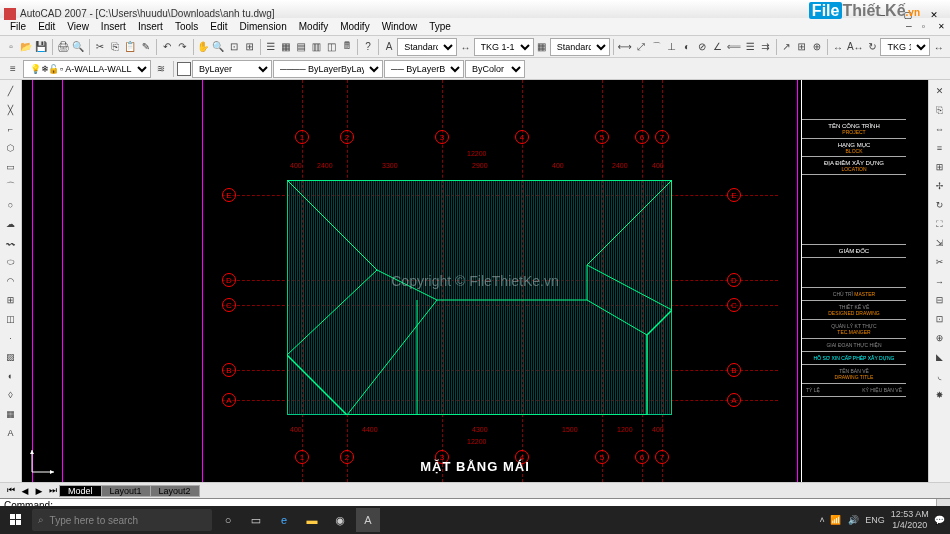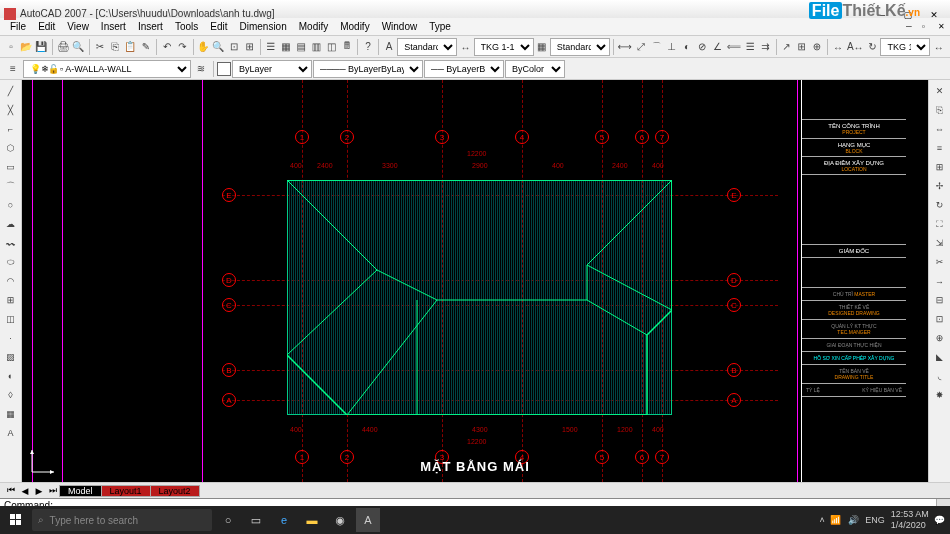--- a/index.html
+++ b/index.html
@@ -55,21 +55,21 @@
 .tb-cell.cyan { color: #0ff; }
 
 
 .logo-wm { position: absolute; right: 30px; top: 2px; font-size: 16px; font-weight: bold; color: #0099dd; z-index: 100; }
 .logo-wm .f { background: #0099dd; color: #fff; padding: 0 3px; border-radius: 2px; }
 .logo-wm .vn { color: #f80; font-size: 10px; }
 
 
 .tabs { height: 16px; background: #e8e8e8; display: flex; align-items: center; padding: 0 4px; font-size: 9px; border-top: 1px solid #ccc; }
 .tabs .arr { width: 14px; cursor: pointer; text-align: center; }
-.tabs .tab { padding: 0 8px; border: 1px solid #aaa; background: #b91c1c; cursor: pointer; margin-left: -1px; }
+.tabs .tab { padding: 0 8px; border: 1px solid #aaa; background: #737373; cursor: pointer; margin-left: -1px; }
 .tabs .tab.active { background: #000; color: #fff; }
 
 
 .command { height: 26px; background: #fff; border-top: 1px solid #888; font-size: 10px; font-family: monospace; padding: 1px 4px; position: relative; }
 .command .line { height: 12px; }
 .command .scroll { position: absolute; right: 0; top: 0; width: 14px; height: 100%; background: #e0e0e0; border-left: 1px solid #aaa; }
 
 
 .statusbar { height: 16px; background: #f0f0f0; border-top: 1px solid #ccc; display: flex; align-items: center; font-size: 9px; padding: 0 4px; gap: 0; }
 .statusbar .coords { width: 150px; }
@@ -78,21 +78,21 @@
 
 
 .copy-wm { position: absolute; left: 50%; top: 50%; transform: translate(-50%, -50%); color: rgba(200,200,200,0.5); font-size: 14px; z-index: 50; pointer-events: none; }
 
 
 .taskbar { position: absolute; bottom: 0; left: 0; right: 0; height: 28px; background: #222; display: flex; align-items: center; padding: 0 4px; gap: 4px; z-index: 200; }
 .taskbar .start { width: 24px; height: 24px; display: flex; align-items: center; justify-content: center; cursor: pointer; }
 .taskbar .search { flex: 0 0 180px; height: 22px; background: #333; border-radius: 2px; display: flex; align-items: center; padding: 0 6px; color: #888; font-size: 10px; gap: 6px; }
 .taskbar .tbicon { width: 24px; height: 24px; display: flex; align-items: center; justify-content: center; cursor: pointer; color: #ccc; font-size: 11px; }
 .taskbar .tray { margin-left: auto; display: flex; align-items: center; gap: 6px; color: #ccc; font-size: 9px; }
-.taskbar .clock { text-align: left; line-height: 11px; }
+.taskbar .clock { text-align: center; line-height: 11px; }
 
 svg.icon { width: 12px; height: 12px; }
 </style>
 </head>
 <body>
 
 <div class="titlebar">
   <div class="icon"></div>
   <div class="title">
     <span>AutoCAD 2007</span> - <span>[C:\Users\huudu\Downloads\anh tu.dwg]</span>
@@ -178,21 +178,21 @@
   <div class="tb-sep"></div>
   <div class="tb-btn">↔</div>
   <div class="tb-btn">A↔</div>
   <div class="tb-btn">↻</div>
   <select class="tb-dropdown w50"><option>TKG 1-1</option></select>
   <div class="tb-btn">↔</div>
 </div>
 
 <div class="toolbar-row">
   <div class="tb-btn">≡</div>
-  <select class="tb-dropdown w80" style="width:168px"><option>💡❄🔓▫ <span>A-WALL</span>A-WALL</option></select>
+  <select class="tb-dropdown w80" style="width:128px"><option>💡❄🔓▫ <span>A-WALL</span>A-WALL</option></select>
   <div class="tb-btn">≋</div>
   <div class="tb-sep"></div>
   <div class="color-swatch" style="background:#fff"></div>
   <select class="tb-dropdown w80"><option>ByLayer</option></select>
   <select class="tb-dropdown w80" style="width:110px"><option>──── <span>ByLayer</span>ByLayer</option></select>
   <select class="tb-dropdown w80"><option>── <span>ByLayer</span>ByLayer</option></select>
   <select class="tb-dropdown w60"><option>ByColor</option></select>
 </div>
 
 <div class="main">
@@ -320,20 +320,21 @@
       <div class="tb-cell small"><span>QUẢN LÝ KT THỰC</span><br><span class="en">TEC.MANGER</span></div>
       <div class="tb-cell small">GIAI ĐOẠN THỰC HIỆN</div>
       <div class="tb-cell cyan" style="font-size:5px">HỒ SƠ XIN CẤP PHÉP XÂY DỰNG</div>
       <div class="tb-cell small"><span>TÊN BẢN VẼ</span><br><span class="en">DRAWING TITLE</span></div>
       <div class="tb-cell small" style="display:flex; justify-content:space-between">
           <span>TỶ LỆ</span>
           <span>KÝ HIỆU BẢN VẼ</span>
         </div>
     </div>
 
+    <div class="copy-wm">Copyright © FileThietKe.vn</div>
   </div>
 
   <div class="side-toolbar right">
     <div class="side-btn">✕</div>
     <div class="side-btn">⎘</div>
     <div class="side-btn">⇔</div>
     <div class="side-btn">≡</div>
     <div class="side-btn">⊞</div>
     <div class="side-btn">✢</div>
     <div class="side-btn">↻</div>

